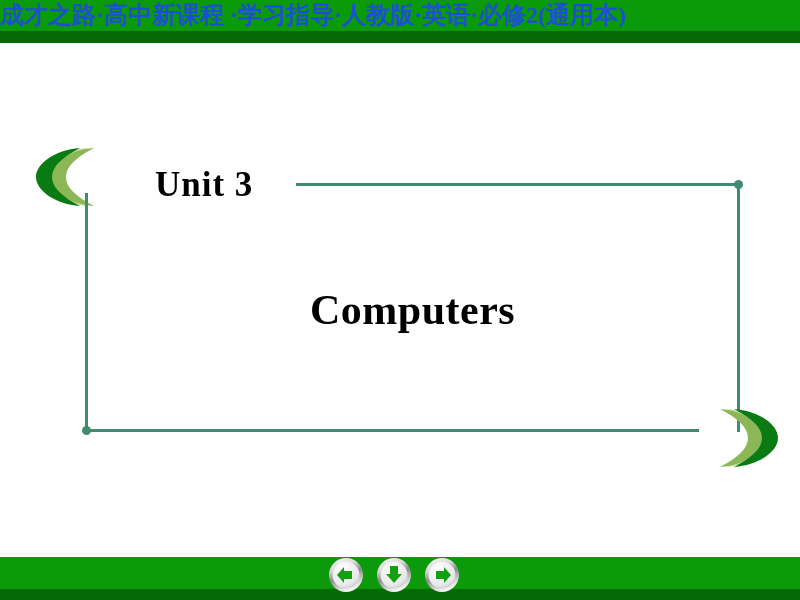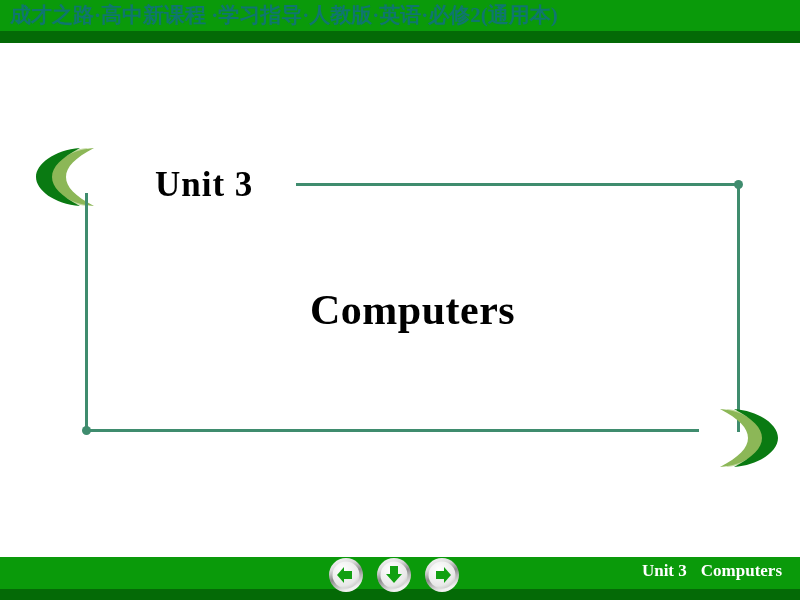--- a/index.html
+++ b/index.html
@@ -31,26 +31,26 @@
   }
   .header-dark {
     position: absolute;
     left: 0; top: 31px;
     width: 800px;
     height: 12px;
     background: #046a06;
   }
   .header-title {
     position: absolute;
-    left: 10px;
+    left: 0;
     top: 3px;
     font-family: "Liberation Serif", "DejaVu Serif", serif;
-    font-size: 21px;
+    font-size: 24px;
     font-weight: bold;
-    color: #0f766e;
+    color: #1d4ed8;
     letter-spacing: 0px;
     white-space: nowrap;
     line-height: 25px;
   }
 
   
   .stage {
     position: absolute;
     left: 0; top: 43px;
     width: 800px;
@@ -226,23 +226,20 @@
   <div class="unit-title">Unit 3</div>
   <div class="topic-title">Computers</div>
 
 </div>
 
 <div class="footer">
   <div class="footer-white"></div>
   <div class="footer-bright"></div>
   <div class="footer-dark"></div>
 
-  <div class="footer-label">
-    <span>Unit 3</span><span class="sep"></span><span>Computers</span>
-  </div>
 </div>
 
 <div class="navbar">
 
   <div class="navbtn prev">
     <svg width="36" height="36" viewBox="0 0 36 36" xmlns="http://www.w3.org/2000/svg">
       <defs>
         <linearGradient id="rimL" x1="0" y1="0" x2="0.4" y2="1">
           <stop offset="0%" stop-color="#ffffff"></stop>
           <stop offset="35%" stop-color="#d9d9d9"></stop>

